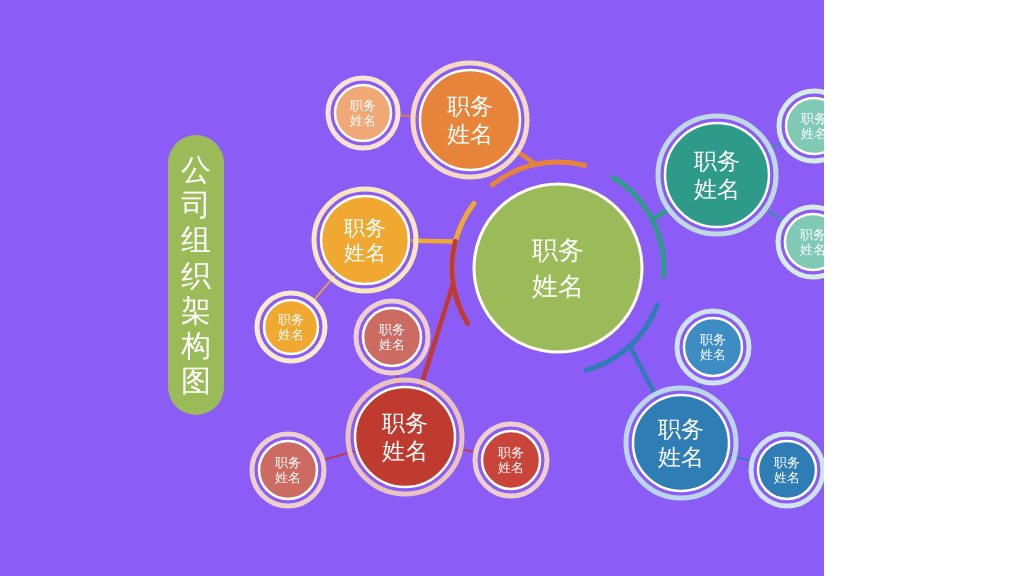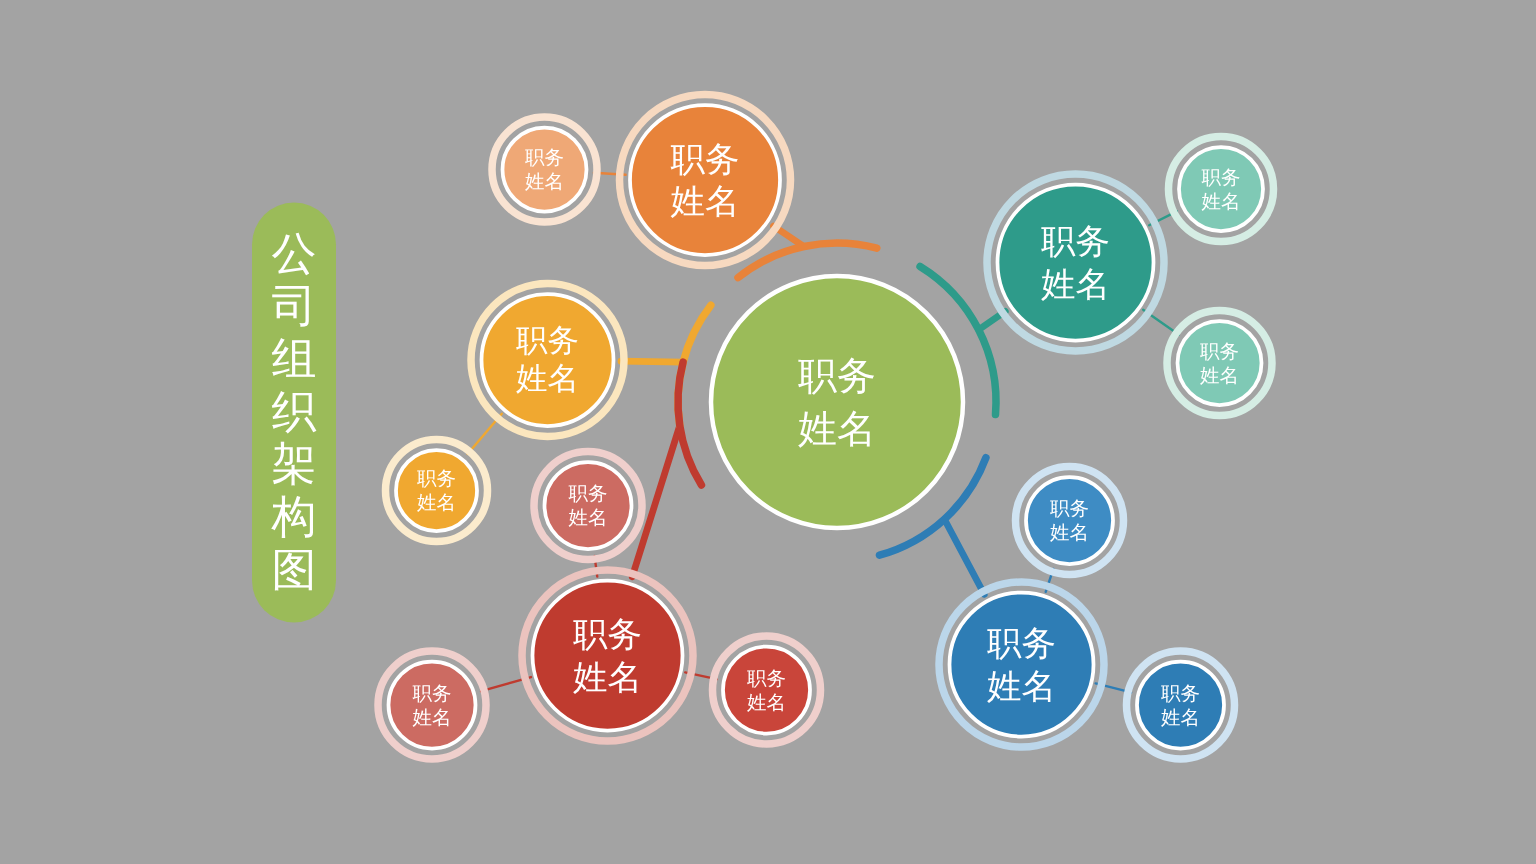--- a/index.html
+++ b/index.html
@@ -6,23 +6,23 @@
   html, body {
     margin: 0;
     padding: 0;
     background: #ffffff;
   }
   body {
     font-family: "Liberation Sans", "DejaVu Sans", sans-serif;
   }
   #stage {
     position: relative;
-    width: 1024px;
+    width: 824px;
     height: 576px;
-    background: #a3a3a3;
+    background: #8b5cf6;
     overflow: hidden;
   }
   #orgsvg {
     position: absolute;
     left: 0;
     top: 0;
     width: 1024px;
     height: 576px;
     display: block;
   }

